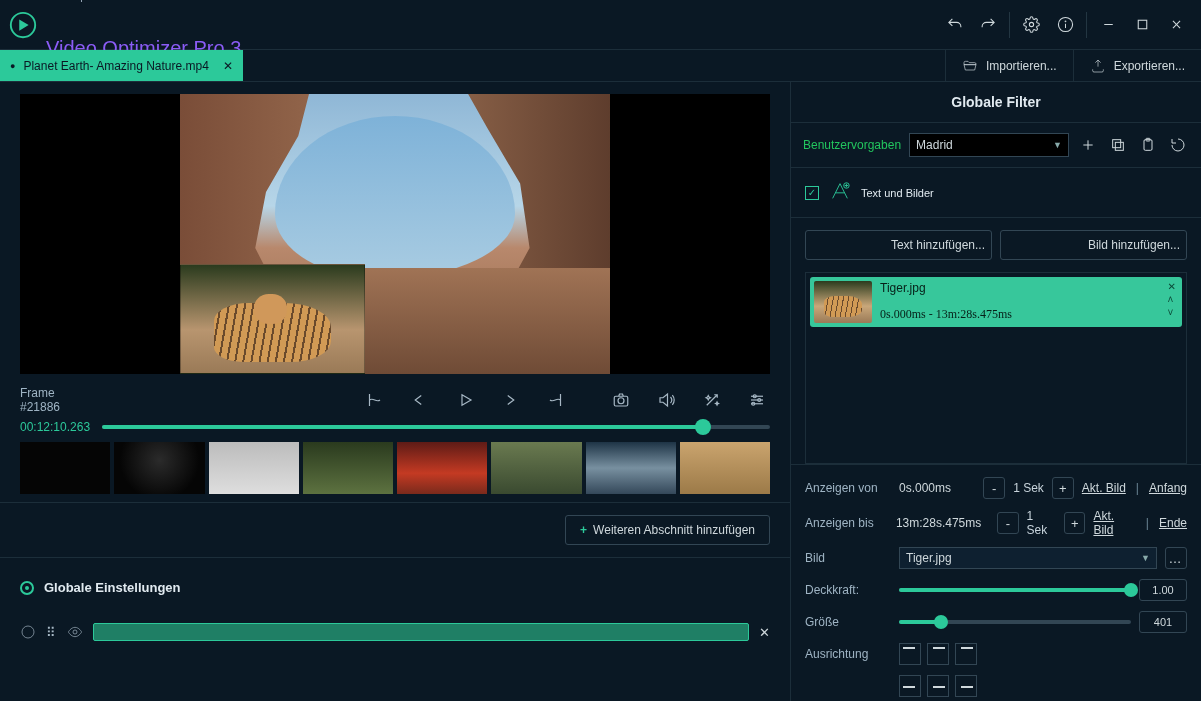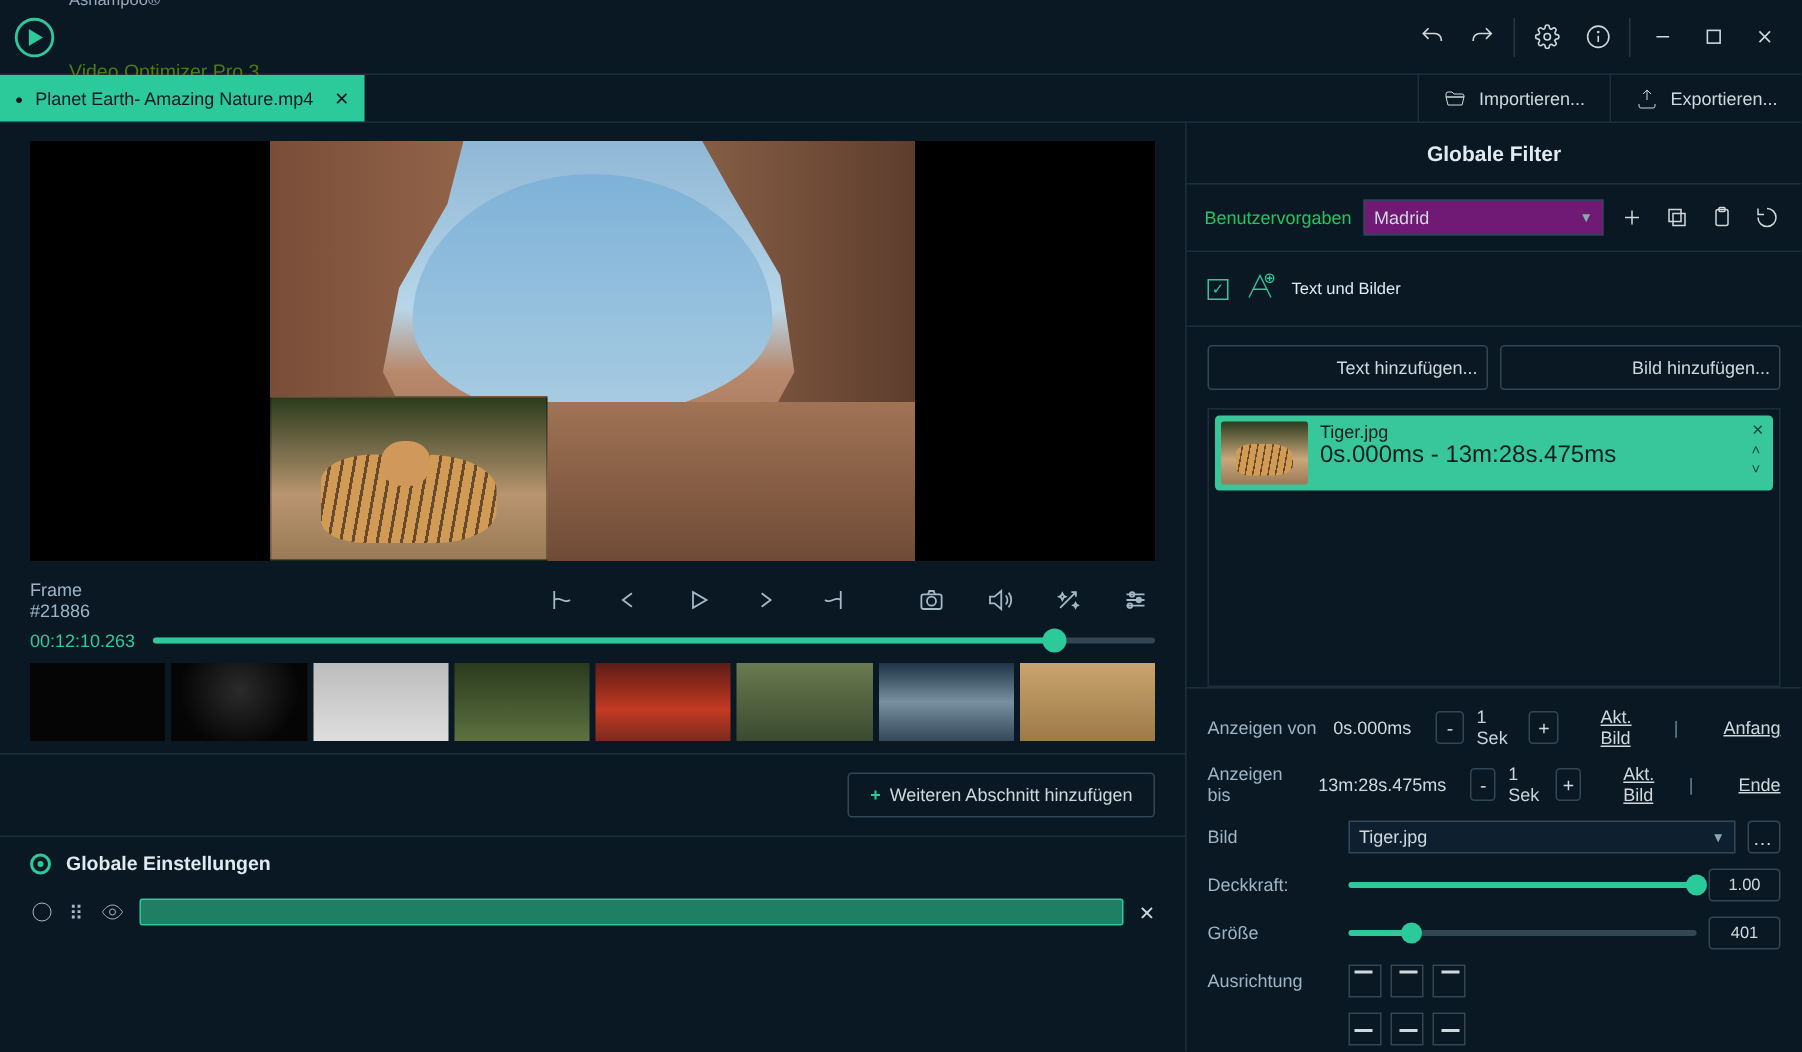--- a/index.html
+++ b/index.html
@@ -4,21 +4,21 @@
 <style>
 *{margin:0;padding:0;box-sizing:border-box;font-family:"Segoe UI",Arial,sans-serif;}
 html,body{width:1201px;height:701px;overflow:hidden;}
 body{background:#0a1824;color:#c8d4dc;font-size:13px;user-select:none;}
 
 
 .titlebar{height:50px;display:flex;align-items:center;padding:0 8px;border-bottom:1px solid #1c2e3a;}
 .logo{width:30px;height:30px;margin-right:8px;}
 .app-name{display:flex;flex-direction:column;line-height:1.1;}
 .app-name .brand{font-size:11px;color:#9ab;}
-.app-name .prod{font-size:13px;color:#4d7c0f;font-weight:400;margin-top:35px;}
+.app-name .prod{font-size:20px;color:#8b5cf6;font-weight:400;margin-top:35px;}
 .tb-spacer{flex:1;}
 .tb-btn{width:34px;height:50px;display:flex;align-items:center;justify-content:center;color:#cfd8dc;}
 .tb-btn svg{width:17px;height:17px;stroke:#cfd8dc;fill:none;stroke-width:1.5;}
 .tb-sep{width:1px;height:26px;background:#233642;margin:0 4px;}
 
 
 .toolbar{height:32px;display:flex;align-items:stretch;border-bottom:1px solid #1c2e3a;}
 .file-tab{background:#2cc99a;color:#0a1824;display:flex;align-items:center;padding:0 10px;gap:8px;font-size:12px;}
 .file-tab .dot{color:#0a1824;font-size:9px;}
 .file-tab .close{margin-left:6px;}
@@ -69,65 +69,65 @@
 .th5{background:linear-gradient(#6a7a50,#3a4a30);}
 .th6{background:linear-gradient(#1e3446,#7890a0 50%,#34485a);}
 .th7{background:linear-gradient(#caa46e,#9c7a48);}
 
 
 .add-row{display:flex;justify-content:flex-end;padding:12px 20px;border-top:1px solid #1c2e3a;}
 .add-btn{border:1px solid #324654;border-radius:3px;padding:7px 14px;font-size:12px;color:#cfd8dc;display:flex;align-items:center;gap:6px;}
 .add-btn .plus{color:#2cc99a;font-weight:bold;}
 
 
-.ge-header{display:flex;align-items:center;gap:10px;padding:10px 20px;border-top:1px solid #1c2e3a;}
+.ge-header{display:flex;align-items:center;gap:10px;padding:22px 20px;border-top:1px solid #1c2e3a;}
 .ge-header .ring{width:14px;height:14px;border:2px solid #2cc99a;border-radius:50%;position:relative;}
 .ge-header .ring::after{content:"";position:absolute;inset:3px;border-radius:50%;background:#2cc99a;}
 .ge-header .title{font-size:13px;font-weight:600;color:#e1eaf0;}
 
 
 .seg-row{display:flex;align-items:center;gap:10px;padding:6px 20px 18px;}
 .seg-ico{width:16px;height:16px;}
 .seg-ico svg{width:16px;height:16px;stroke:#a7b8c5;fill:none;}
 .seg-dots{color:#a7b8c5;letter-spacing:1px;}
 .seg-bar{flex:1;height:18px;background:#1f7f65;border:1px solid #2cc99a;border-radius:2px;}
 .seg-close{color:#cfd8dc;}
 
 
 .gf-header{padding:12px 0;text-align:center;font-size:14px;font-weight:600;color:#e1eaf0;border-bottom:1px solid #1c2e3a;}
 .preset-row{display:flex;align-items:center;gap:8px;padding:10px 12px;}
 .preset-label{font-size:12px;color:#22c55e;}
-.preset-select{flex:1;height:24px;background:#701a75;border:1px solid #324654;color:#cfd8dc;font-size:12px;padding:0 6px;display:flex;align-items:center;justify-content:space-between;}
+.preset-select{flex:1;height:24px;background:#000000;border:1px solid #324654;color:#cfd8dc;font-size:12px;padding:0 6px;display:flex;align-items:center;justify-content:space-between;}
 .preset-select .caret{font-size:9px;color:#8aa;}
 .ps-btn{width:22px;height:22px;display:flex;align-items:center;justify-content:center;}
 .ps-btn svg{width:16px;height:16px;stroke:#cfd8dc;fill:none;stroke-width:1.5;}
 
 .section-hdr{display:flex;align-items:center;gap:10px;padding:12px 14px;border-top:1px solid #1c2e3a;border-bottom:1px solid #1c2e3a;}
 .chk{width:14px;height:14px;border:1px solid #2cc99a;display:flex;align-items:center;justify-content:center;color:#2cc99a;font-size:10px;}
 .section-hdr .ico svg{width:22px;height:22px;stroke:#2cc99a;fill:none;}
 .section-hdr .name{font-size:11px;color:#e1eaf0;}
 
 .btn-row{display:flex;gap:8px;padding:12px 14px;}
 .pill-btn{flex:1;border:1px solid #324654;border-radius:3px;padding:7px 6px;font-size:12px;color:#cfd8dc;text-align:right;}
 
 .item-list{margin:0 14px;border:1px solid #1c2e3a;height:216px;padding:4px;}
 .item{background:#37c79b;border-radius:3px;display:flex;gap:8px;padding:4px;color:#062018;position:relative;}
 .item .thumb-sm{width:58px;height:42px;background:linear-gradient(#2b3b1e 0%,#c9a77a 60%,#9a7a57 100%);position:relative;border-radius:2px;}
 .item .thumb-sm::after{content:"";position:absolute;left:18%;bottom:14%;width:64%;height:50%;background:repeating-linear-gradient(100deg,#d19a55 0 4px,#6a4a2c 4px 5px);border-radius:30% 40% 35% 25%;}
 .item .meta .fn{font-size:12px;font-weight:500;}
-.item .meta .rng{font-size:16px;margin-top:0;}
+.item .meta .rng{font-size:12px;margin-top:12px;font-family:Liberation Serif, serif;}
 .item .ctl{position:absolute;right:6px;top:4px;display:flex;flex-direction:column;gap:2px;color:#0b4a38;font-size:10px;}
 
 
 .props{padding:12px 14px 4px;border-top:1px solid #1c2e3a;display:flex;flex-direction:column;gap:10px;font-size:12px;}
 .prow{display:flex;align-items:center;gap:8px;}
 .prow .lab{width:86px;color:#9fb4c4;}
 .prow .val{color:#cfd8dc;}
 .sq-btn{width:22px;height:22px;border:1px solid #324654;border-radius:3px;display:flex;align-items:center;justify-content:center;color:#cfd8dc;font-size:13px;}
-.linkish{color:#cfd8dc;text-decoration:underline;cursor:pointer;margin-left:20px;}
+.linkish{color:#cfd8dc;text-decoration:underline;cursor:pointer;}
 .pipe{color:#6b8494;margin:0 2px;}
 .prow .gap{flex:1;}
 .dd{flex:1;height:22px;background:#0e2030;border:1px solid #324654;color:#cfd8dc;padding:0 6px;display:flex;align-items:center;justify-content:space-between;font-size:12px;}
 .dd .caret{font-size:9px;color:#8aa;}
 .more{letter-spacing:2px;}
 
 
 .sld{flex:1;height:4px;background:#324654;border-radius:2px;position:relative;}
 .sld .fill{position:absolute;left:0;top:0;height:100%;background:#2cc99a;border-radius:2px;}
 .sld .dot{position:absolute;top:50%;width:14px;height:14px;border-radius:50%;background:#2cc99a;transform:translate(-50%,-50%);}

